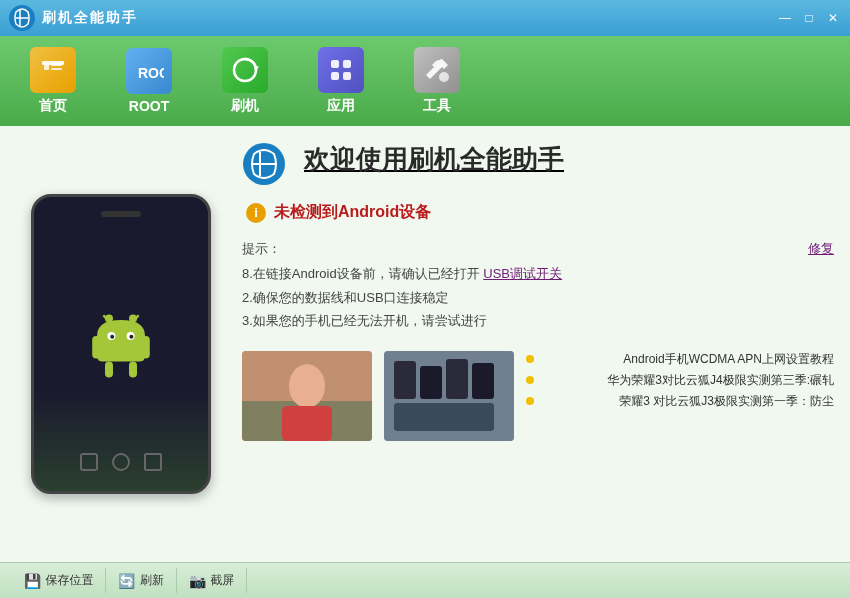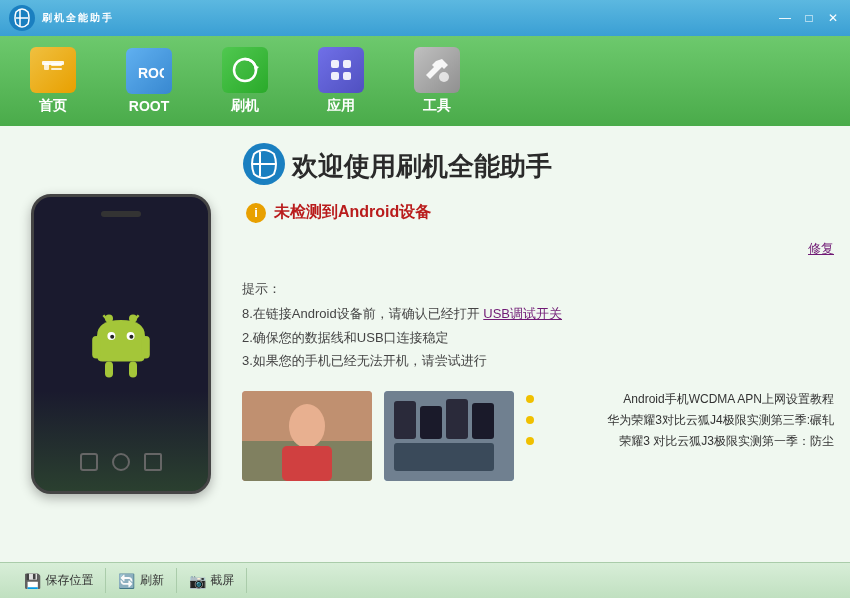--- a/index.html
+++ b/index.html
@@ -13,21 +13,21 @@
       align-items: center;
       padding: 0 8px;
       position: relative;
     }
     .titlebar-logo {
       width: 28px; height: 28px;
       margin-right: 6px;
     }
     .titlebar-title {
       color: white;
-      font-size: 10px;
+      font-size: 14px;
       font-weight: bold;
       letter-spacing: 2px;
       text-align: center;
     }
     .titlebar-controls {
       position: absolute;
       right: 8px;
       top: 50%;
       transform: translateY(-50%);
       display: flex;
@@ -137,23 +137,24 @@
     }
 
     
     .content-panel {
       flex: 1;
       display: flex;
       flex-direction: column;
     }
     .welcome-header {
       display: flex;
-      align-items: center;
-      gap: 6px;
+      align-items: flex-start;
+      gap: 18px;
       margin-bottom: 12px;
+      text-decoration: underline;
     }
     .welcome-title {
       font-size: 26px;
       color: #2a2a2a;
       font-weight: bold;
     }
     .device-status {
       display: flex;
       align-items: center;
       gap: 8px;
@@ -174,21 +175,21 @@
       font-size: 16px;
       color: #b91c1c;
       font-weight: bold;
     }
     .tips-section {
       font-size: 13px;
       color: #444;
       line-height: 1.8;
       margin-bottom: 10px;
     }
-    .tips-section .tips-title { margin-bottom: 2px; margin-top: 40px; }
+    .tips-section .tips-title { margin-bottom: 2px; }
     .tips-link {
       color: #701a75;
       text-decoration: underline;
       cursor: pointer;
       font-size: 13px;
     }
     .tips-row {
       display: flex;
       justify-content: space-between;
       align-items: flex-start;

